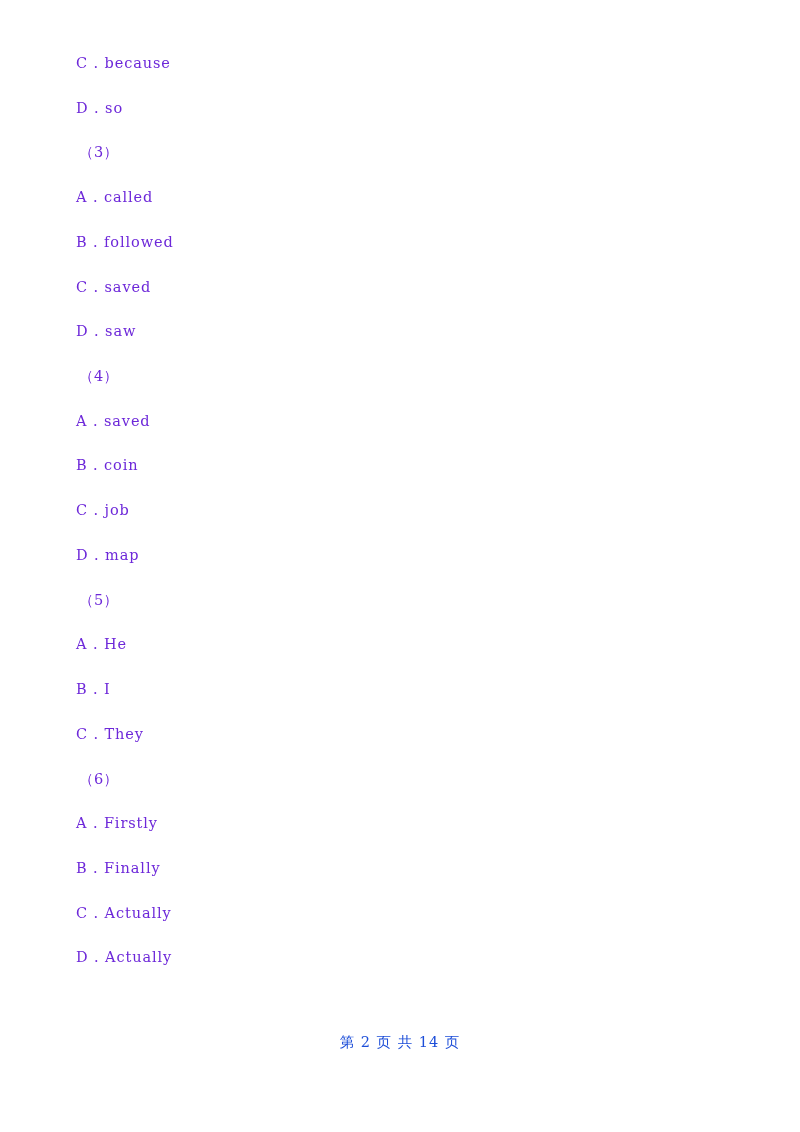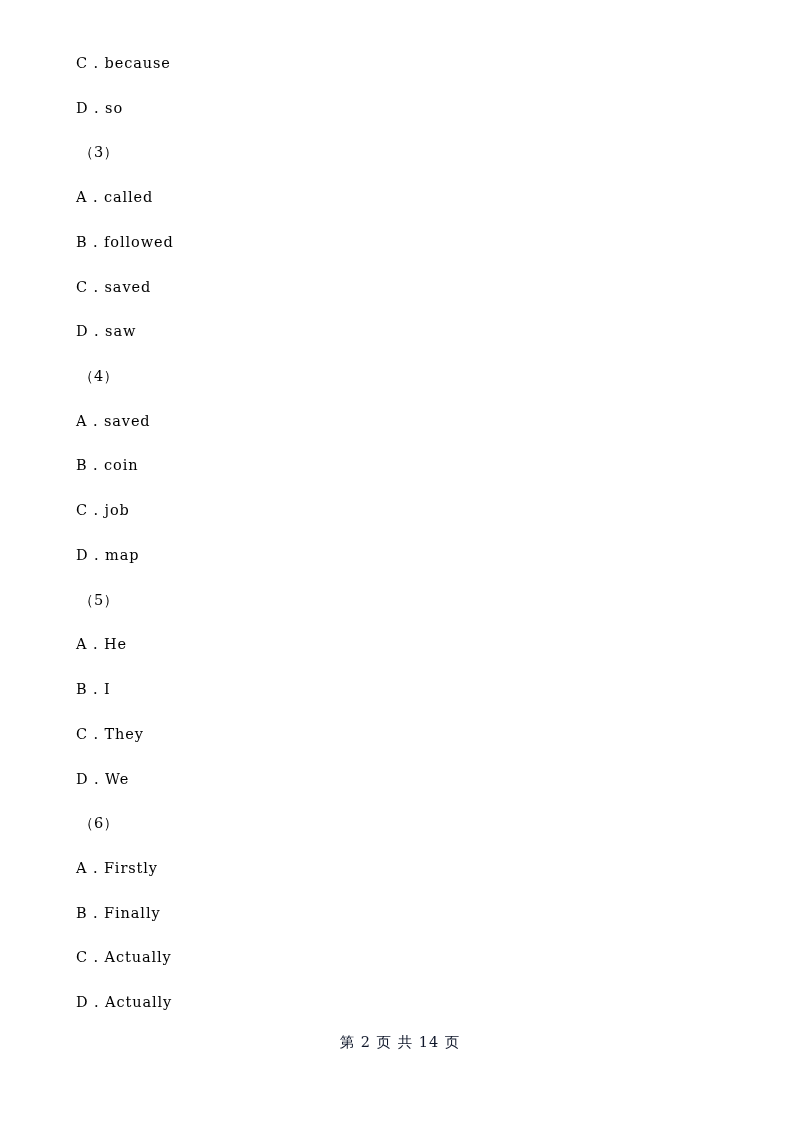--- a/index.html
+++ b/index.html
@@ -33,41 +33,41 @@
     width: 660px;
   }
 
   
   .line {
     height: 44.72px;
     line-height: 22px;
     font-size: 14.5px;
     letter-spacing: 0.9px;
     white-space: pre;
-    color: #000000;
+    color: #6d28d9;
   }
 
   .line.option {
     padding-left: 0px;
   }
 
   .line.qnum {
     padding-left: 3px;
     letter-spacing: 0.4px;
   }
 
   .footer {
     position: absolute;
     left: 0;
     top: 1033px;
     width: 800px;
     text-align: center;
     font-size: 14.5px;
     letter-spacing: 1px;
-    color: #0f172a;
+    color: #1d4ed8;
     white-space: pre;
   }
 </style>
 </head>
 <body>
 
 <div class="page">
 
   <div class="content">
     <div class="line option">C . because</div>
@@ -79,21 +79,20 @@
     <div class="line option">D . saw</div>
     <div class="line qnum">（4）</div>
     <div class="line option">A . saved</div>
     <div class="line option">B . coin</div>
     <div class="line option">C . job</div>
     <div class="line option">D . map</div>
     <div class="line qnum">（5）</div>
     <div class="line option">A . He</div>
     <div class="line option">B . I</div>
     <div class="line option">C . They</div>
-    <div class="line option">D . We</div>
     <div class="line qnum">（6）</div>
     <div class="line option">A . Firstly</div>
     <div class="line option">B . Finally</div>
     <div class="line option">C . Actually</div>
     <div class="line option">D . Actually</div>
   </div>
 
   <div class="footer">第 2 页 共 14 页</div>
 
 </div>

